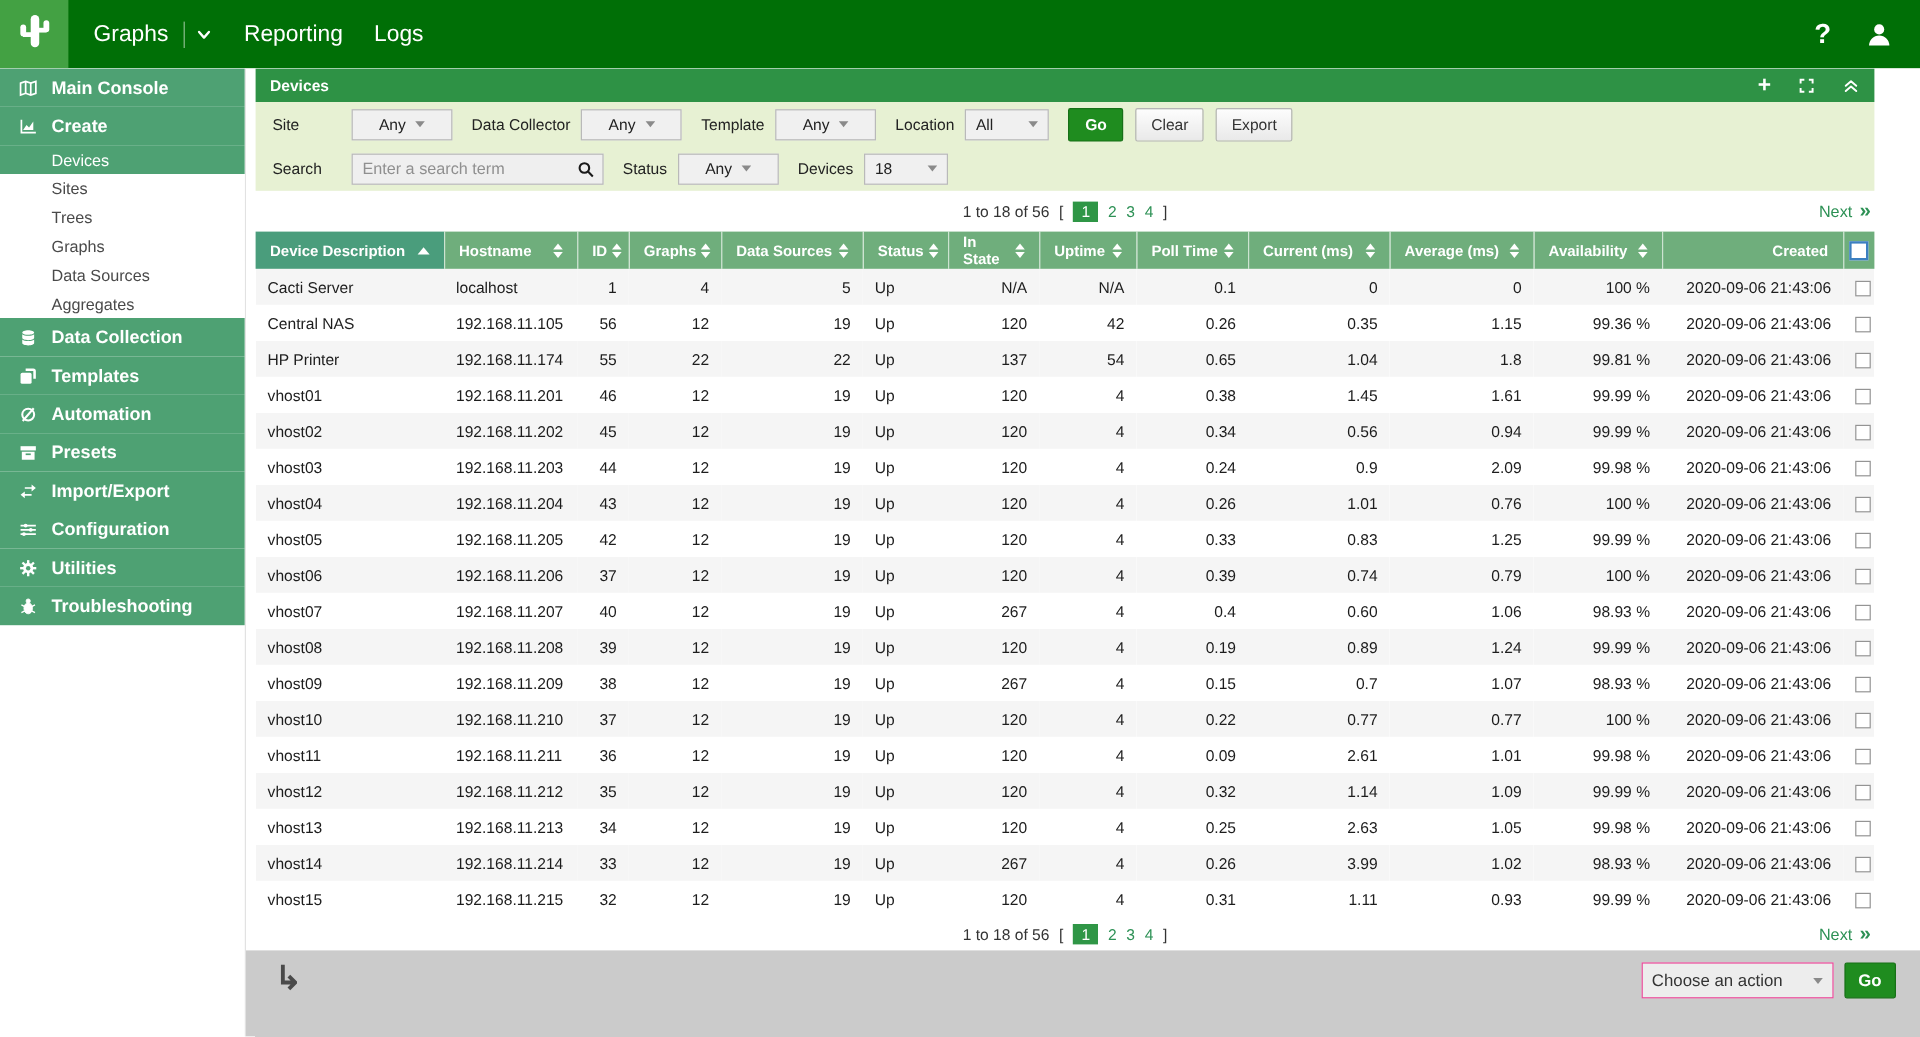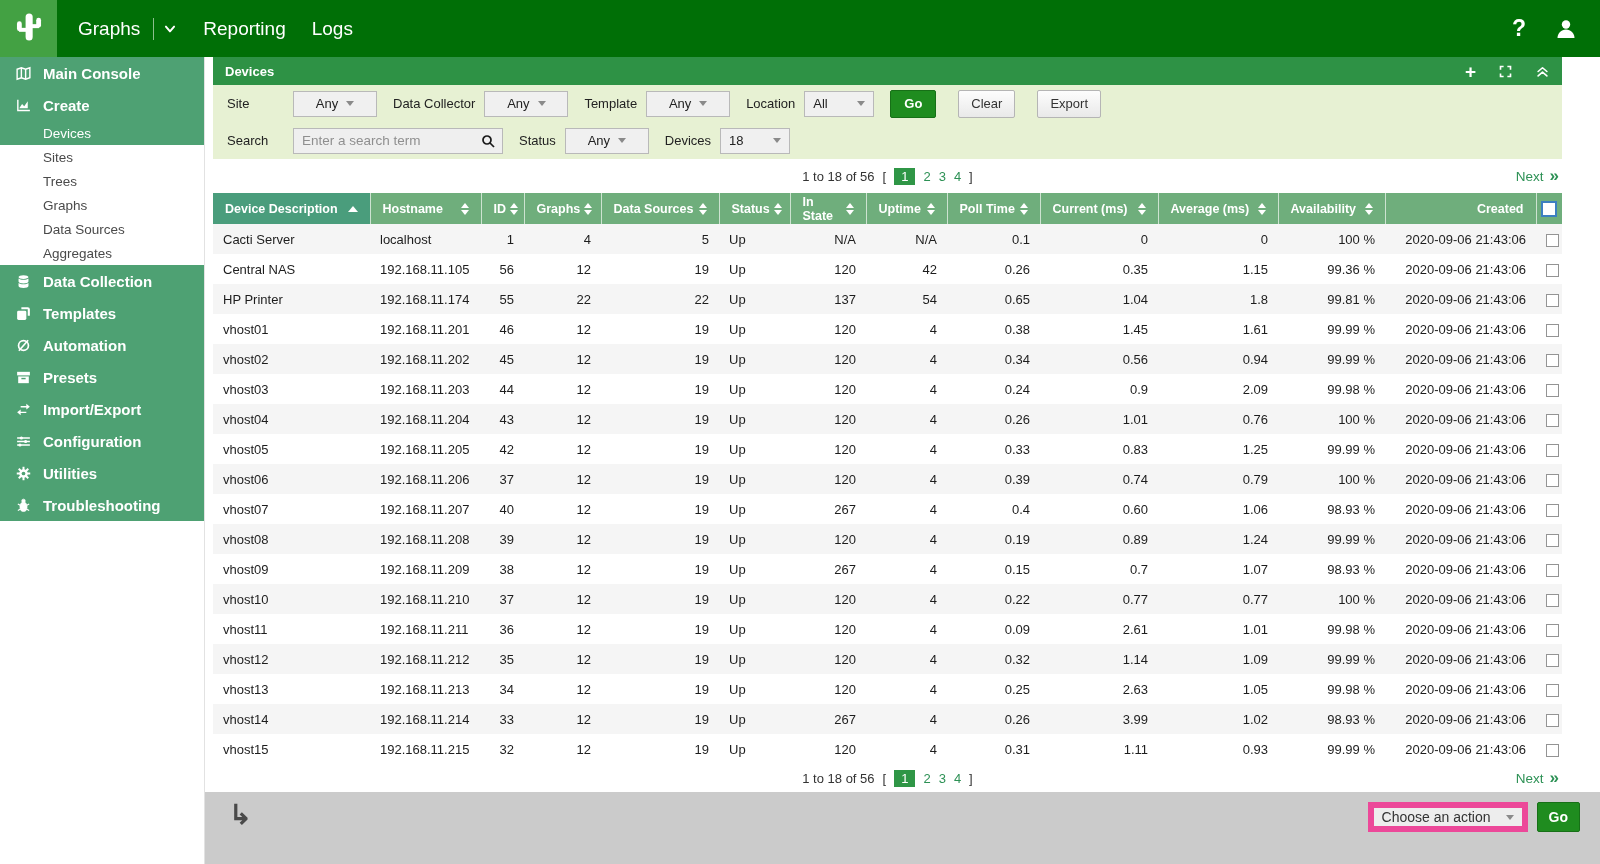--- a/index.html
+++ b/index.html
@@ -35,21 +35,21 @@
 
   .filters{background:var(--filter-bg,#e7f1d3);}
   .frow{display:flex;align-items:center;height:37px;padding-left:14px;font-size:13px;color:#222;}
   .flabel{margin-right:9px;}
   .flabel.first{width:66px;margin-right:0;}
   .fgap{width:16px;}
   .fselect{height:26px;background:#f0f0f0;border:1px solid #b9b9b9;display:flex;align-items:center;justify-content:space-between;padding:0 8px;font-size:13px;color:#222;cursor:pointer;box-sizing:border-box;gap:8px;}
   .w84{width:84px;justify-content:center;} .w70{width:70px;}
   .tri{width:0;height:0;border-left:4px solid transparent;border-right:4px solid transparent;border-top:5px solid #8a8a8a;}
   .btn-go{background:var(--go-button,#1f8c1f);color:#fff;font-weight:bold;border:1px solid #177017;height:28px;padding:0 13px;font-size:13px;margin-left:16px;cursor:pointer;border-radius:2px;font-family:inherit;}
-  .btn{background:linear-gradient(#fdfdfd,#e9e9e9);border:1px solid #b5b5b5;height:28px;padding:0 12px;font-size:13px;color:#333;margin-left:22px;border-radius:2px;cursor:pointer;font-family:inherit;}
+  .btn{background:linear-gradient(#fdfdfd,#e9e9e9);border:1px solid #b5b5b5;height:28px;padding:0 12px;font-size:13px;color:#333;margin-left:10px;border-radius:2px;cursor:pointer;font-family:inherit;}
   .fsearch{width:210px;height:26px;background:#efefef;border:1px solid #b9b9b9;display:flex;align-items:center;box-sizing:border-box;}
   .fsearch input{flex:1;border:0;background:transparent;padding:0 8px;font-size:13.5px;color:#404040;outline:none;font-family:inherit;min-width:0;}
   .fsearch input::placeholder{color:#8f8f8f;}
   .mag{display:inline-flex;margin-right:6px;cursor:pointer;}
 
   
   .pagebar{height:34px;display:flex;align-items:center;position:relative;font-size:13px;color:#333;}
   .pagebar.bottom{height:28px;}
   .pg-center{margin:0 auto;display:flex;align-items:center;gap:8px;}
   .pg-num{color:var(--link,#2d9155);cursor:pointer;}
@@ -74,21 +74,21 @@
   td.link{color:var(--link,#2d9155);cursor:pointer;}
   td.status{color:var(--status-up,#a8d0a8);}
   td.cbcell{padding:0;text-align:center;}
   .cb{display:inline-block;width:13px;height:13px;border:1px solid #949494;background:#fff;vertical-align:middle;cursor:pointer;box-sizing:border-box;}
   .cb-head{display:inline-block;width:16px;height:16px;border:2px solid #3c7fc0;background:#fff;vertical-align:middle;cursor:pointer;box-sizing:border-box;}
 
   
   .footer-band{flex:1;background:var(--footer-band,#cbcbcb);display:flex;justify-content:space-between;align-items:flex-start;padding:10px 20px 0 24px;box-sizing:border-box;width:100%;}
   .bent{font-size:27px;color:#4a4a4a;font-weight:bold;line-height:1;}
   .action{display:flex;gap:9px;}
-  .action .fselect{width:160px;height:30px;background:#ededed;border:6px solid #ec4899;font-size:14px;color:#333;}
+  .action .fselect{width:160px;height:30px;background:#ededed;border:1px solid #ec4899;font-size:14px;color:#333;}
   .action .btn-go{height:30px;margin-left:0;padding:0 11px;font-size:14px;}
 </style>
 </head>
 <body>
 
 <div class="app">
 
   <header class="topbar">
     <div class="logo">
       <span><svg viewBox="0 0 24 24" width="34" height="34" fill="#fff">

